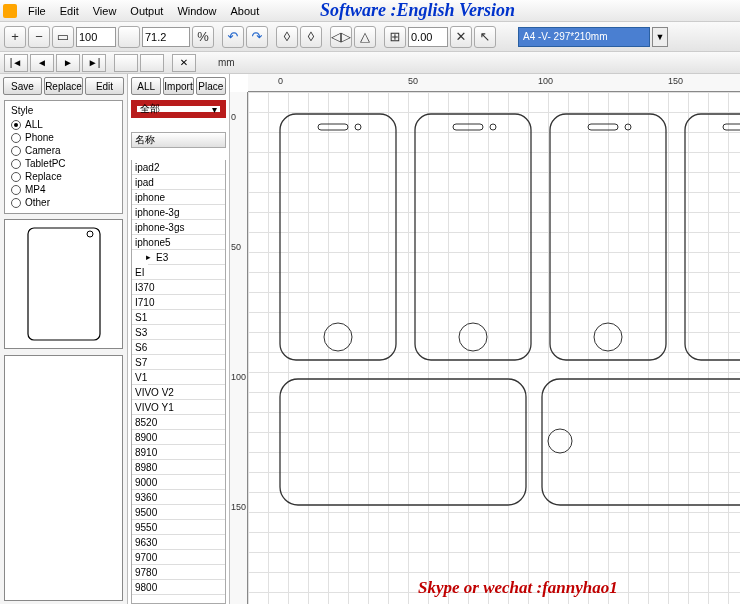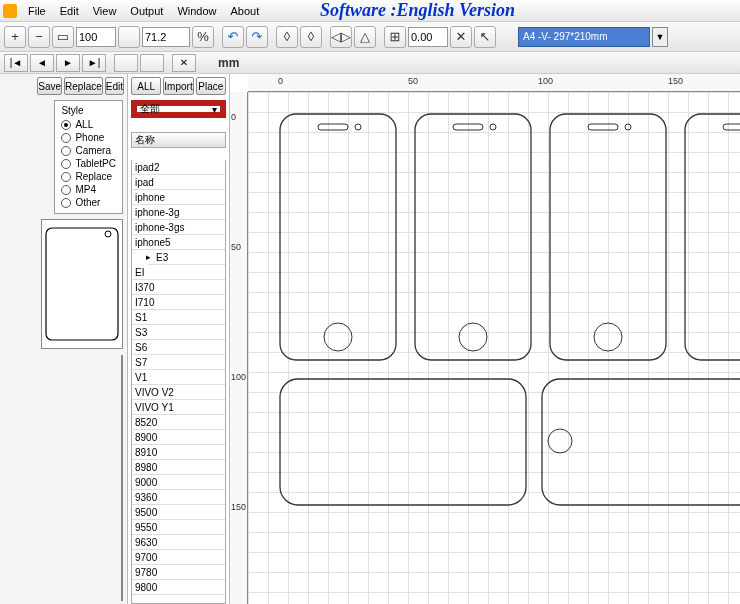--- a/index.html
+++ b/index.html
@@ -9,23 +9,23 @@
 .menubar .menu-item { padding: 2px 7px; cursor: default; }
 .menubar .overlay-text { position: absolute; left: 320px; top: 0; color: #0033cc; font-style: italic; font-weight: bold; font-size: 18px; font-family: "Times New Roman", serif; }
 .toolbar1 { background: linear-gradient(#fafafa, #e4e4e4); height: 30px; display: flex; align-items: center; padding: 0 4px; border-bottom: 1px solid #ccc; gap: 2px; }
 .tbtn { width: 22px; height: 22px; border: 1px solid #aaa; border-radius: 3px; background: linear-gradient(#fff,#e8e8e8); display: flex; align-items: center; justify-content: center; font-size: 13px; color: #333; }
 .tbox { width: 40px; height: 20px; border: 1px solid #999; background: #fff; font-size: 11px; padding: 0 2px; display:flex; align-items:center; }
 .sep { width: 4px; }
 .paper-dd { width: 132px; height: 20px; background: #4a7fd1; color: #fff; font-size: 10px; display: flex; align-items: center; padding: 0 4px; border: 1px solid #2a5fa1; margin-left: 14px; }
 .paper-dd-arrow { width: 16px; height:20px; border:1px solid #888; background:#eee; display:flex;align-items:center;justify-content:center;font-size:9px;}
 .toolbar2 { background: linear-gradient(#fafafa, #e4e4e4); height: 22px; display: flex; align-items: center; padding: 0 4px; border-bottom: 1px solid #ccc; gap: 2px; }
 .navbtn { width: 24px; height: 18px; border: 1px solid #aaa; background: linear-gradient(#fff,#e8e8e8); display:flex; align-items:center; justify-content:center; font-size:10px;}
-.ruler-label { margin-left: auto; margin-right: 6px; color:#333; font-size:12px;font-weight:bold;}
+.ruler-label { margin-left: auto; margin-right: 6px; color:#333; font-size:10px;}
 .main { display: flex; height: calc(100% - 74px); }
-.leftcol { width: 128px; display: flex; flex-direction: column; border-right: 1px solid #bbb; background:#f4f4f4;align-items:flex-end;}
+.leftcol { width: 128px; display: flex; flex-direction: column; border-right: 1px solid #bbb; background:#f4f4f4;}
 .btnrow { display: flex; gap: 2px; padding: 3px; }
 .sbtn { flex: 1; height: 18px; border: 1px solid #888; background: linear-gradient(#fff,#ddd); font-size: 10px; display:flex;align-items:center;justify-content:center; border-radius:2px;}
 .style-box { border: 1px solid #999; margin: 2px 4px; padding: 4px 6px; background:#fff;}
 .style-box .title { font-size:10px; margin-bottom:2px;}
 .radio-row { display:flex; align-items:center; font-size:10px; padding:1px 0; gap:4px;}
 .radio { width:10px; height:10px; border:1px solid #555; border-radius:50%; display:inline-flex; align-items:center; justify-content:center;}
 .radio.sel::after { content:""; width:4px; height:4px; background:#000; border-radius:50%;}
 .preview { margin: 3px 4px; border:1px solid #888; background:#fff; height:130px; display:flex; align-items:center; justify-content:center;}
 .preview svg { width: 80px; height: 120px; }
 .preview2 { margin: 3px 4px; border:1px solid #888; background:#fff; flex:1;}
@@ -229,15 +229,16 @@
           <rect x="2" y="2" width="116" height="246" rx="16" fill="none" stroke="#333" stroke-width="1.3"></rect>
           <rect x="40" y="12" width="30" height="6" rx="3" fill="none" stroke="#333"></rect>
         </svg>
       <svg class="phone-shape" style="left:30px;top:285px" width="250" height="130">
           <rect x="2" y="2" width="246" height="126" rx="18" fill="none" stroke="#333" stroke-width="1.3"></rect>
         </svg>
       <svg class="phone-shape" style="left:292px;top:285px" width="220" height="130">
           <rect x="2" y="2" width="246" height="126" rx="18" fill="none" stroke="#333" stroke-width="1.3"></rect>
           <circle cx="20" cy="64" r="12" fill="none" stroke="#333"></circle>
         </svg>
+      <div class="watermark">Skype or wechat :fannyhao1</div>
     </div>
   </div>
 </div>
 
 </body></html>

